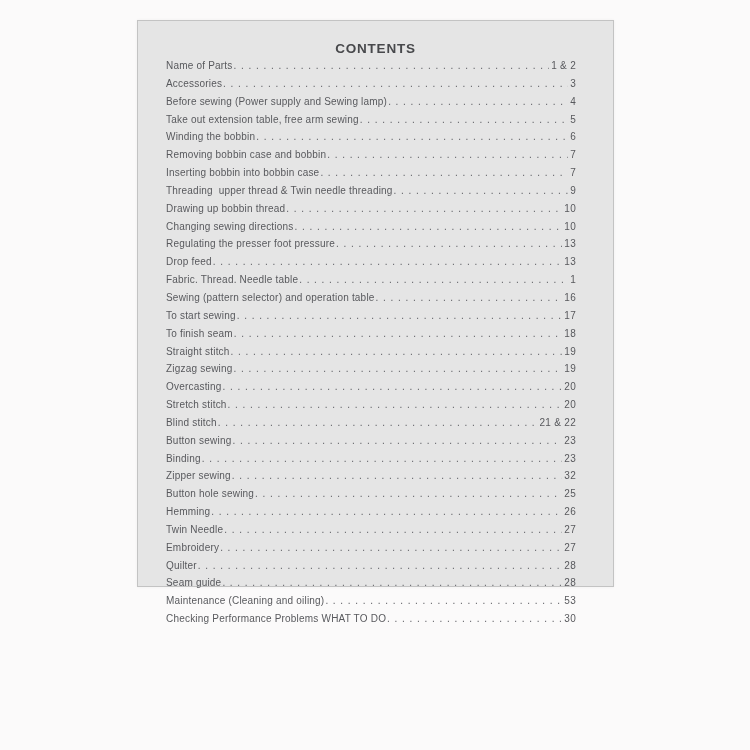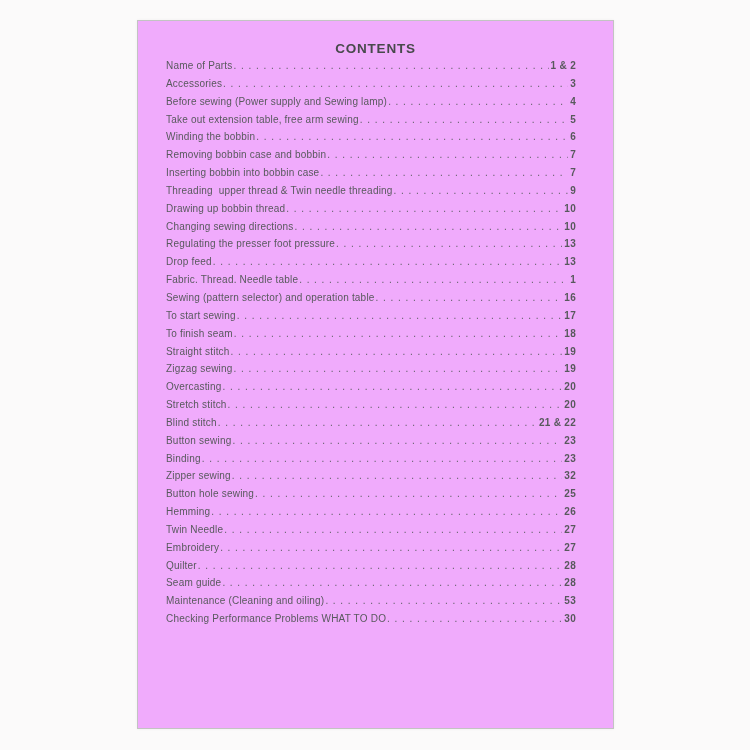--- a/index.html
+++ b/index.html
@@ -14,23 +14,23 @@
   .scan {
     position: relative;
     width: 750px;
     height: 750px;
   }
   .sheet {
     position: absolute;
     left: 137px;
     top: 20px;
     width: 477px;
-    height: 709px;
+    height: 567px;
     box-sizing: border-box;
-    background: #f0abfc;
+    background: #e5e5e5;
     border: 1px solid #c3c3c3;
     box-shadow: 0 0 3px rgba(0,0,0,0.05);
   }
   .title {
     margin: 20px 0 4px 0;
     text-align: center;
     font-size: 13.5px;
     font-weight: bold;
     letter-spacing: 0.8px;
     color: #48494c;
@@ -59,21 +59,20 @@
   }
   .leader::after {
     content: "..........................................................................................................";
     letter-spacing: 4.7px;
   }
   .pagenum {
     white-space: pre;
     letter-spacing: 0.3px;
     flex: 0 0 auto;
     text-align: right;
-    font-weight: bold;
   }
 </style>
 </head>
 <body>
 
 <div class="scan">
   <div class="sheet">
     <div class="title">CONTENTS</div>
     <div class="toc" id="toc">
   <div class="row">

